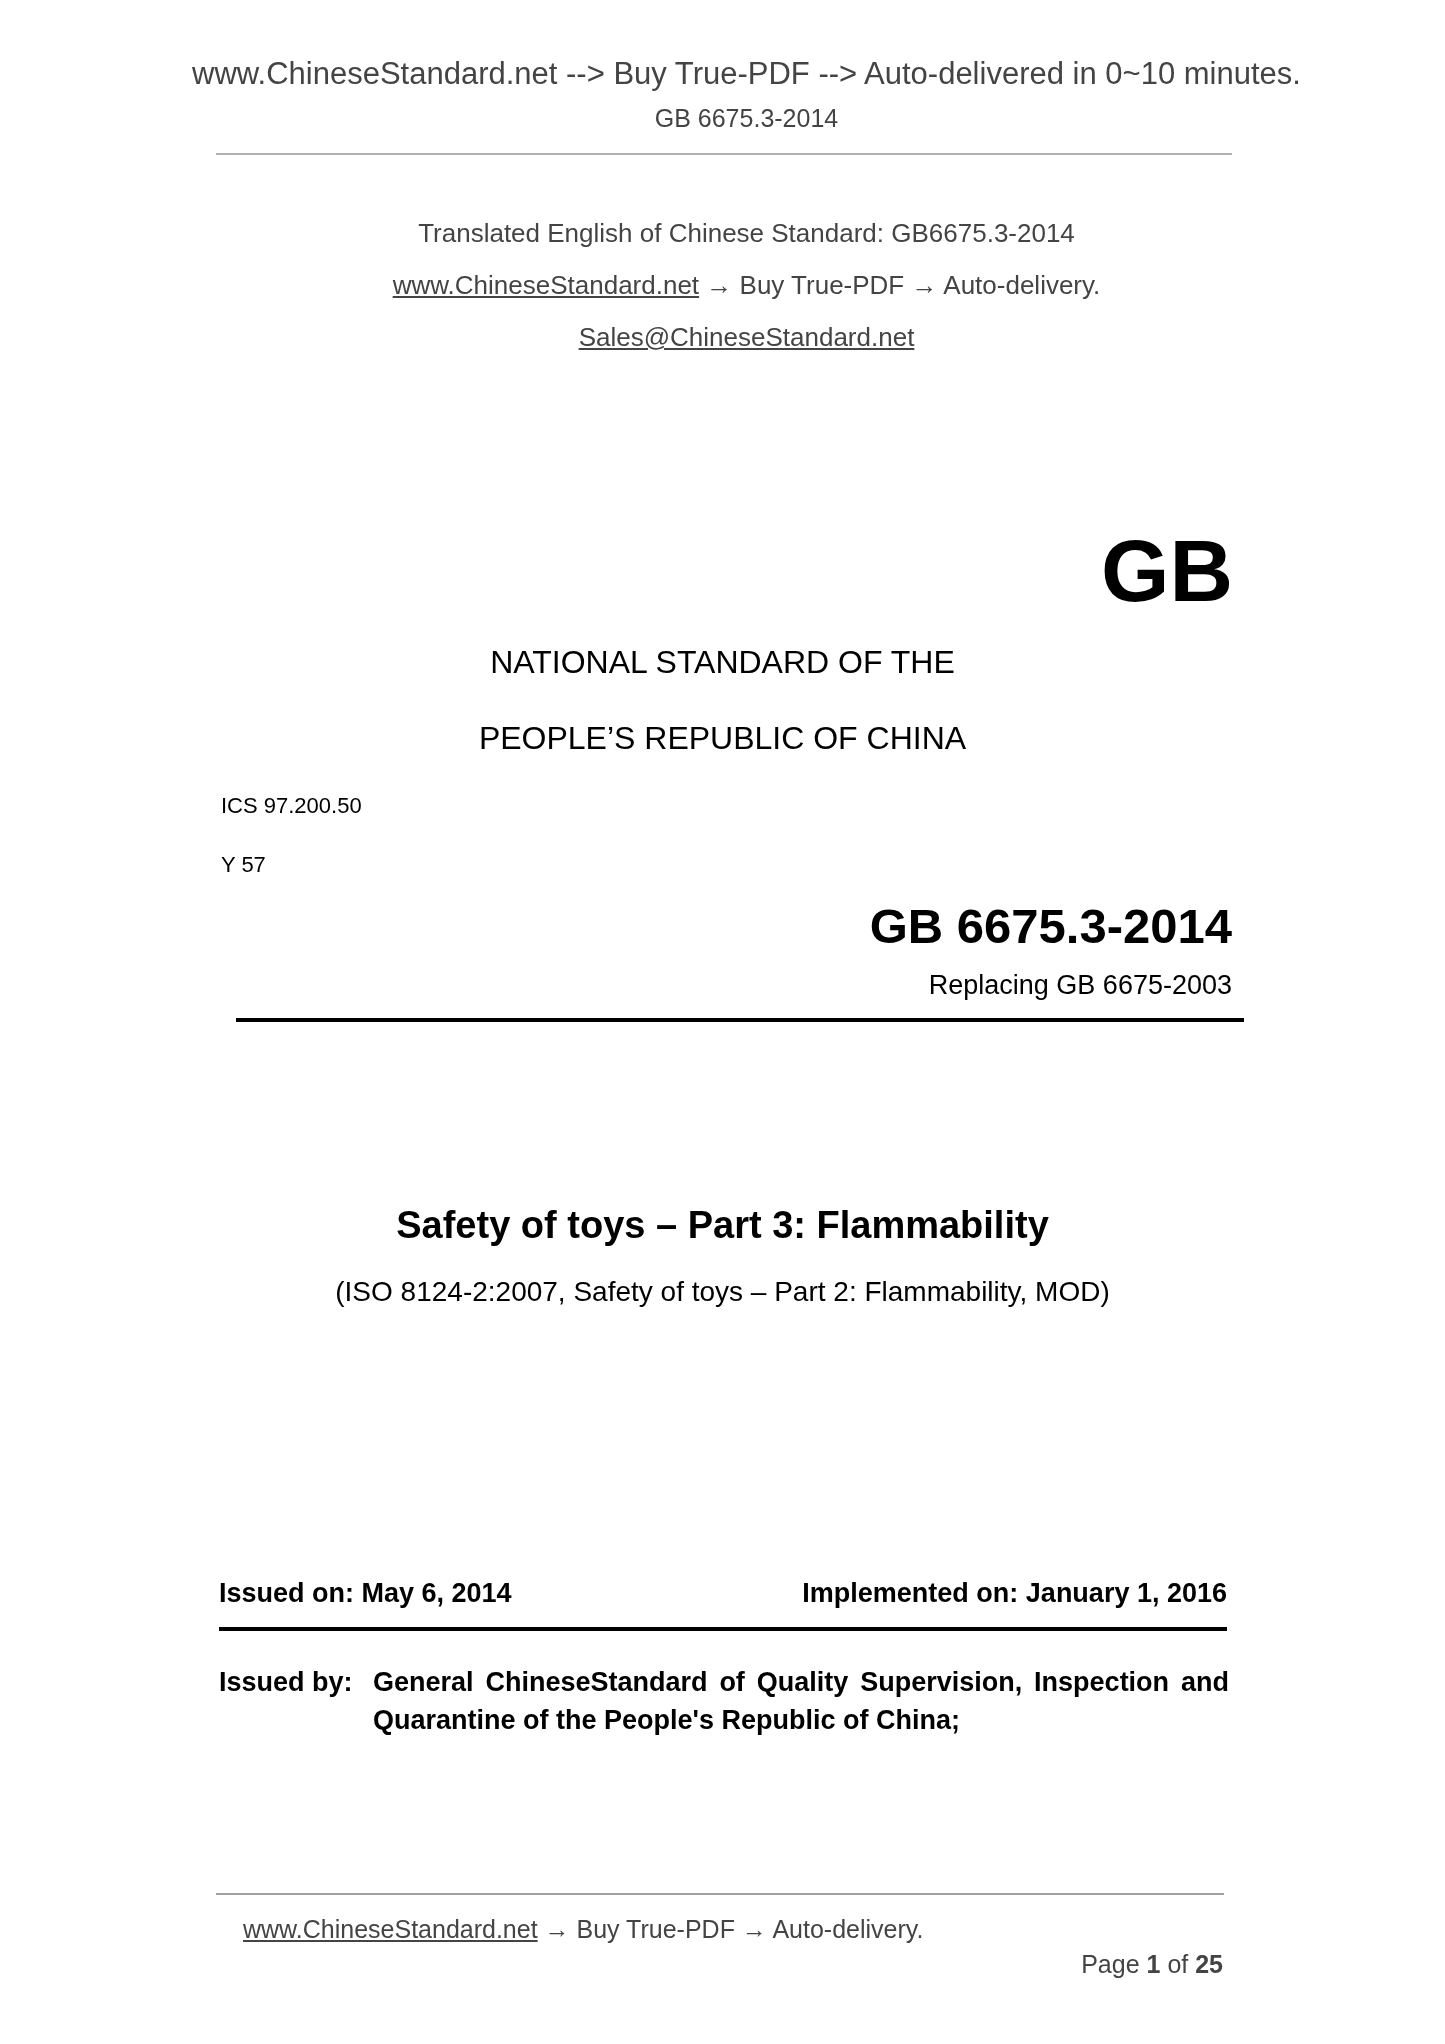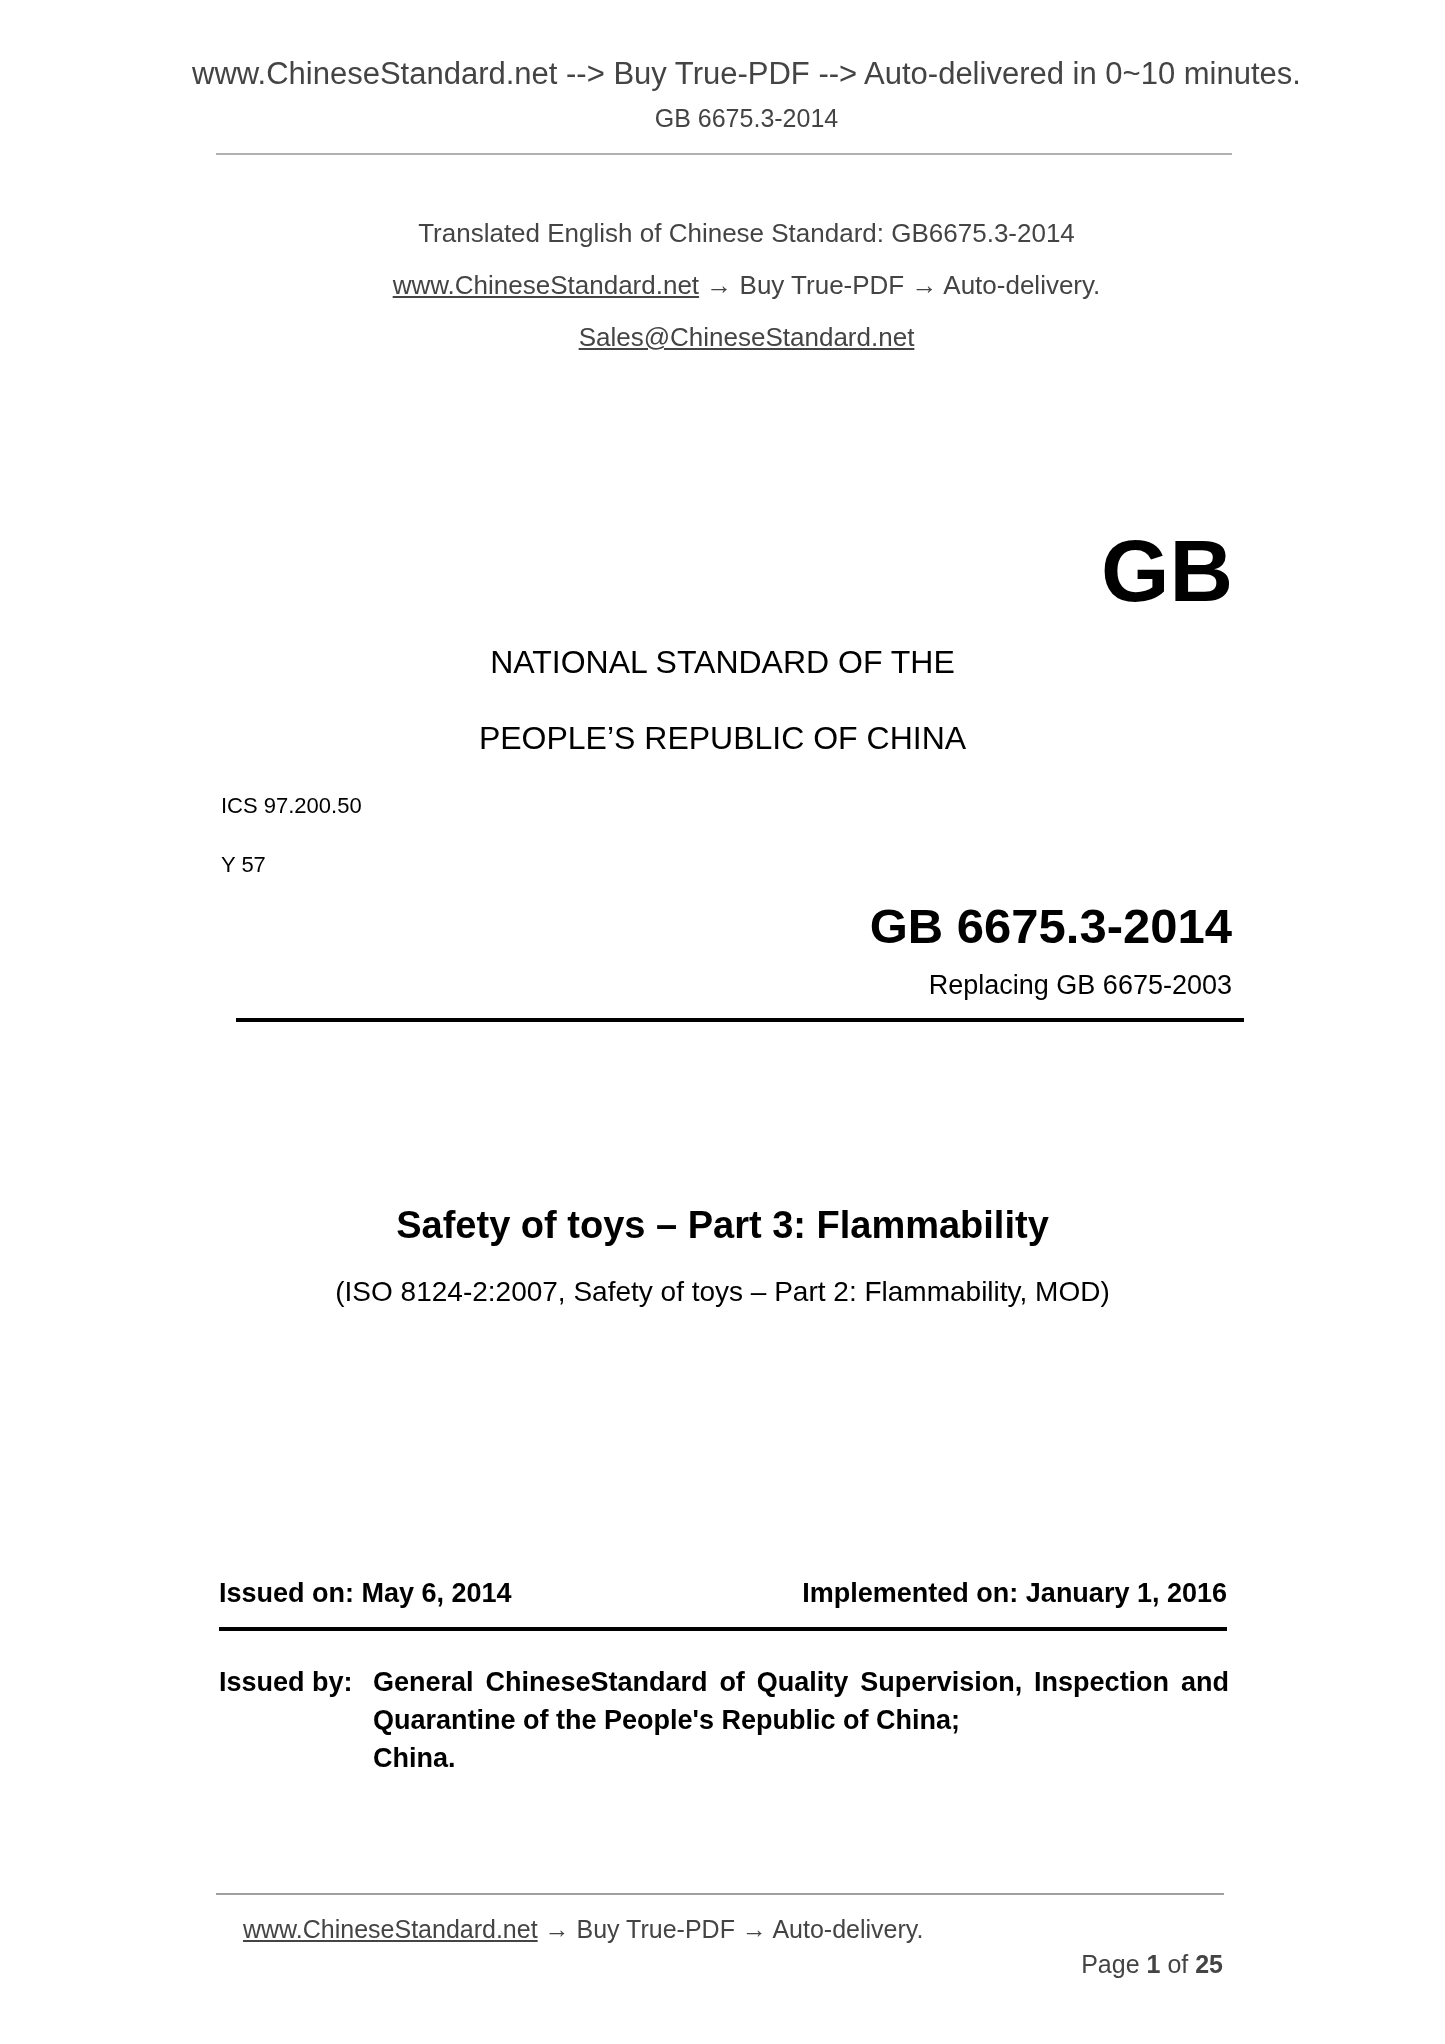--- a/index.html
+++ b/index.html
@@ -73,21 +73,20 @@
 
 <div class="abs issued-on">Issued on: May 6, 2014</div>
 <div class="abs impl-on">Implemented on: January 1, 2016</div>
 <div class="abs thick-line2"></div>
 
 <div class="abs issued-by">
   <span class="label">Issued by:</span>
   <div class="body">
     <div class="j">General ChineseStandard of Quality Supervision, Inspection and</div>
     <div>Quarantine of the People's Republic of China;</div>
-    <div>China.</div>
   </div>
 </div>
 
 <div class="abs foot-line"></div>
 <div class="abs foot-left gray">
   <a href="#">www.ChineseStandard.net</a>
   <span>→</span>
   <span>Buy True-PDF</span>
   <span>→</span>
   <span>Auto-delivery.</span>

